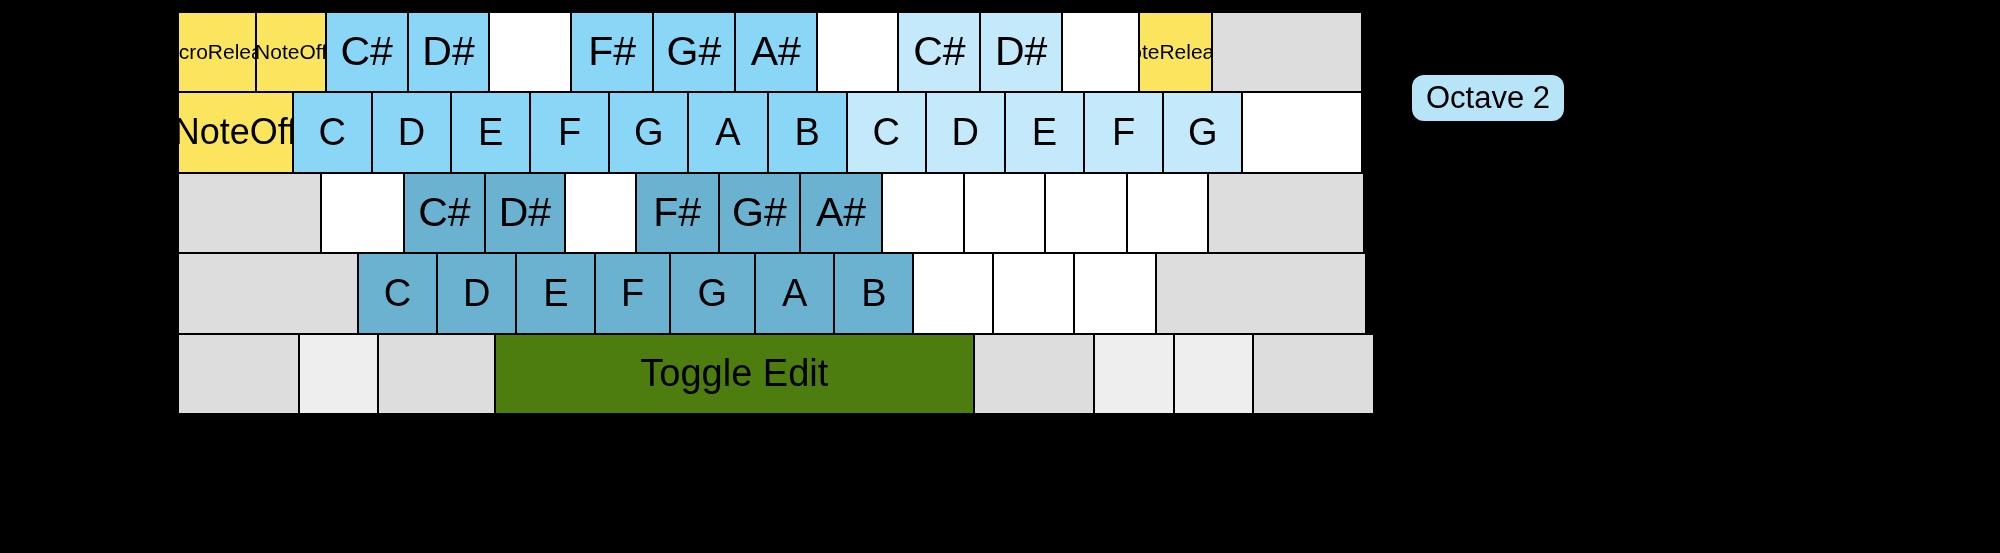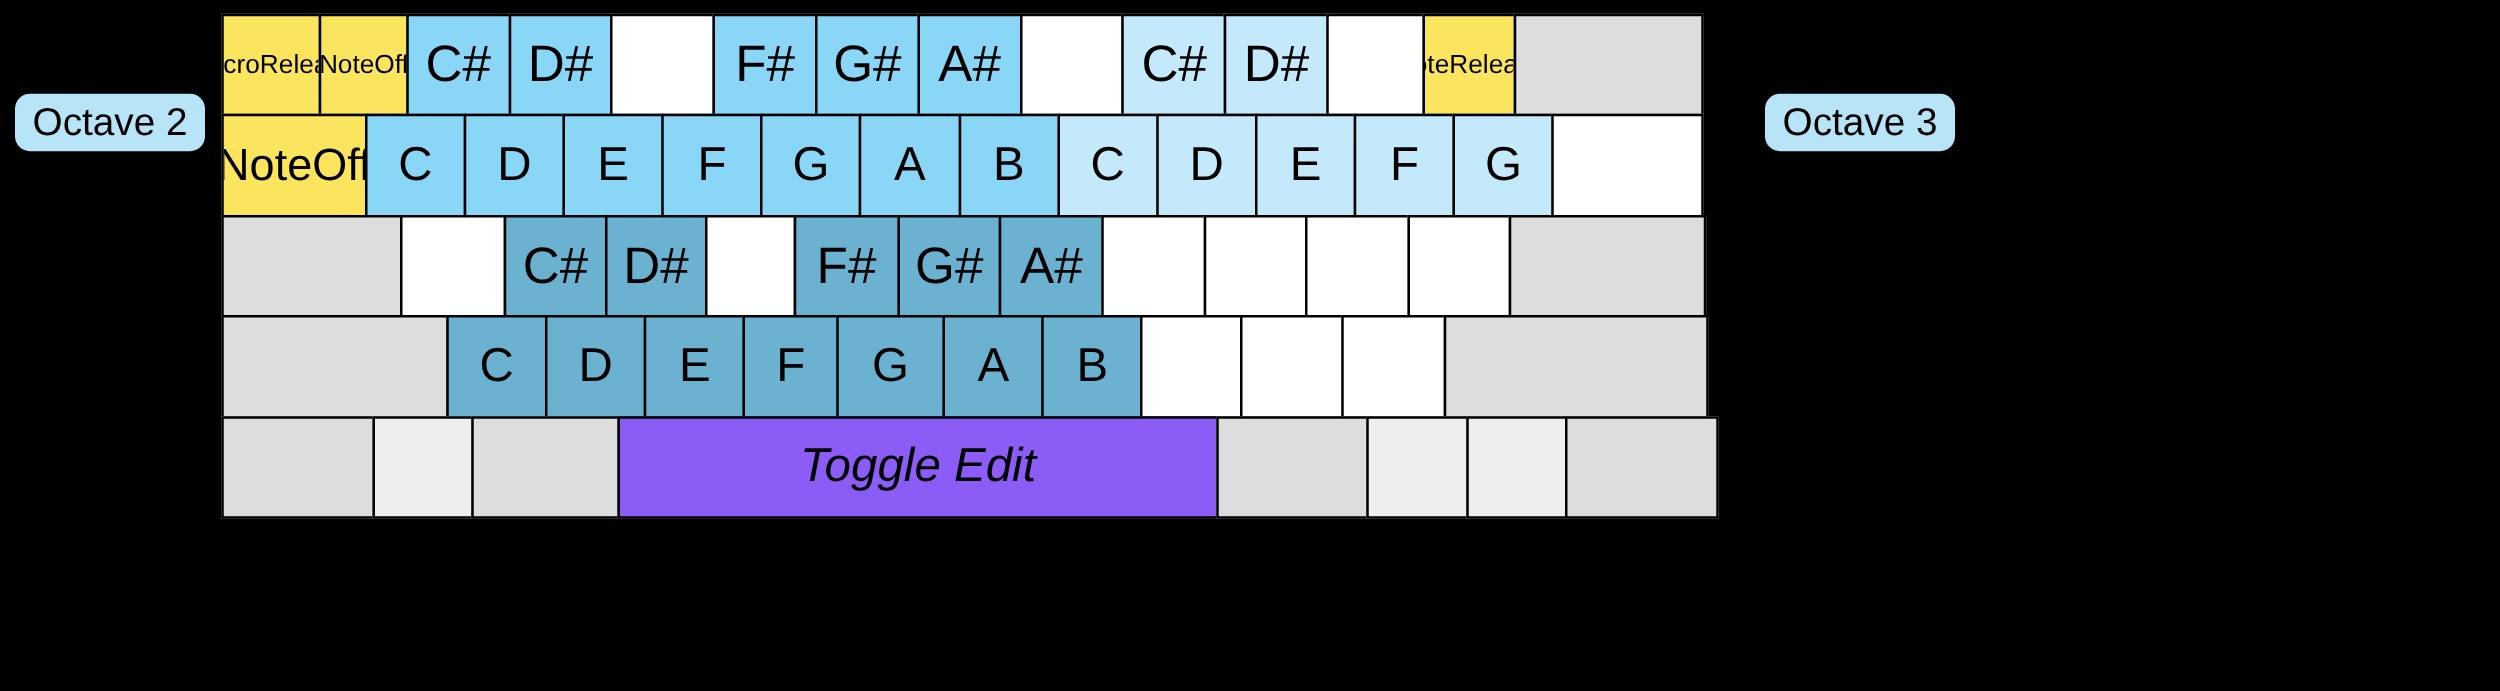--- a/index.html
+++ b/index.html
@@ -21,45 +21,44 @@
   .key:first-child{margin-left:0;}
 
   
   .c-white  {background:#ffffff;}
   .c-grey   {background:#dddddd;}
   .c-grey2  {background:#eeeeee;}
   .c-yellow {background:#fbe55e;}
   .c-blue   {background:#8ad6f7;}
   .c-lblue  {background:#c3e9fa;}
   .c-dblue  {background:#6bb2d0;}
-  .c-pink   {background:#8b5cf6;font-style:italic;}
+  .c-pink   {background:#4d7c0f;}
 
   
   .lg {font-size:41px;}
   .md {font-size:36px;}
   .sm {font-size:21px;}
   .xl {font-size:38px;}
 
   
   .pill{position:absolute;background:#b7e4f7;border-radius:12px;
         padding:5px 14px;font-size:31px;color:#000;white-space:nowrap;
         line-height:1.15;}
   #oct2-pill{left:12px;top:75px;}
   #oct1-pill{left:12px;top:238px;}
   #oct3-pill{left:1412px;top:75px;}
 </style>
 </head>
 <body>
 
 <div class="stage">
 
-  <div class="pill" id="oct2-pill">Octave 2</div>
-
-
-  <div class="pill" id="oct3-pill">Octave 3</div>
+
+
+  <div class="pill" id="oct3-pill">Octave 2</div>
 
   <div class="keyboard" id="keyboard">
       <div class="krow">
         <div class="key c-yellow sm" style="flex: 0 0 6.63551%;">
           <span style="display: block;">Macro</span>
           <span style="display: block;">Release</span>
         </div>
         <div class="key c-yellow sm" style="flex: 0 0 5.88785%;">
           <span style="display: block;">Note</span>
           <span style="display: block;">Off</span>

